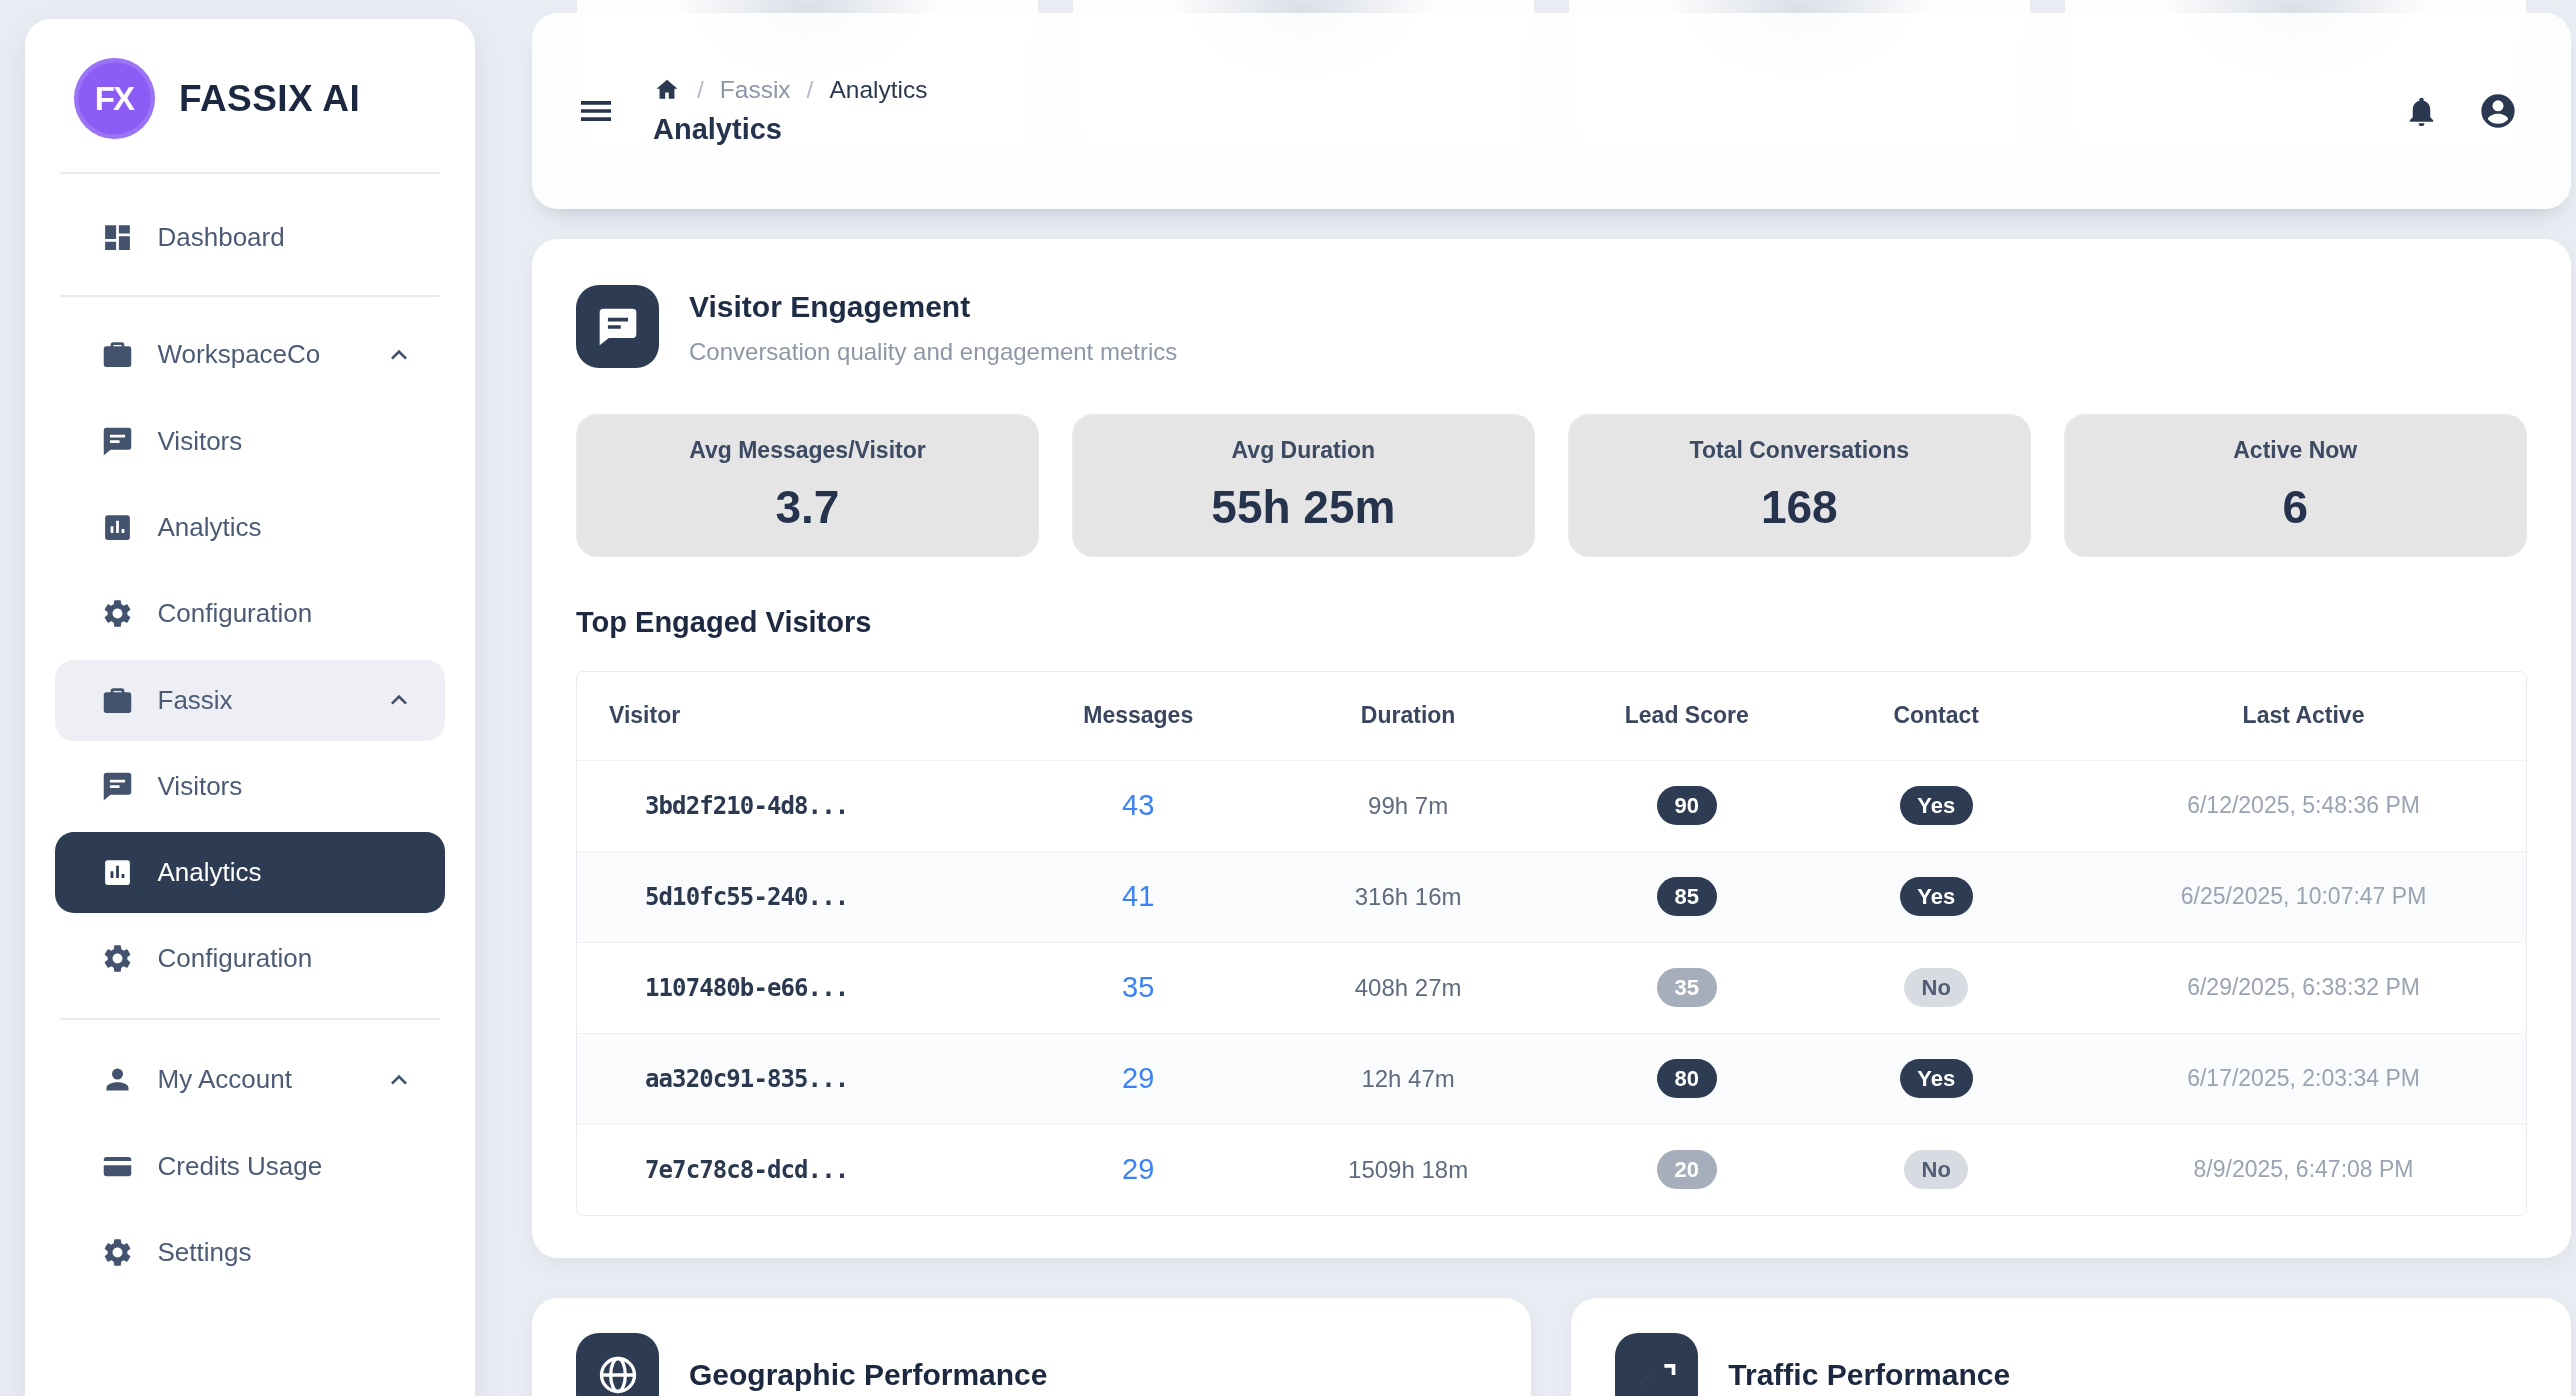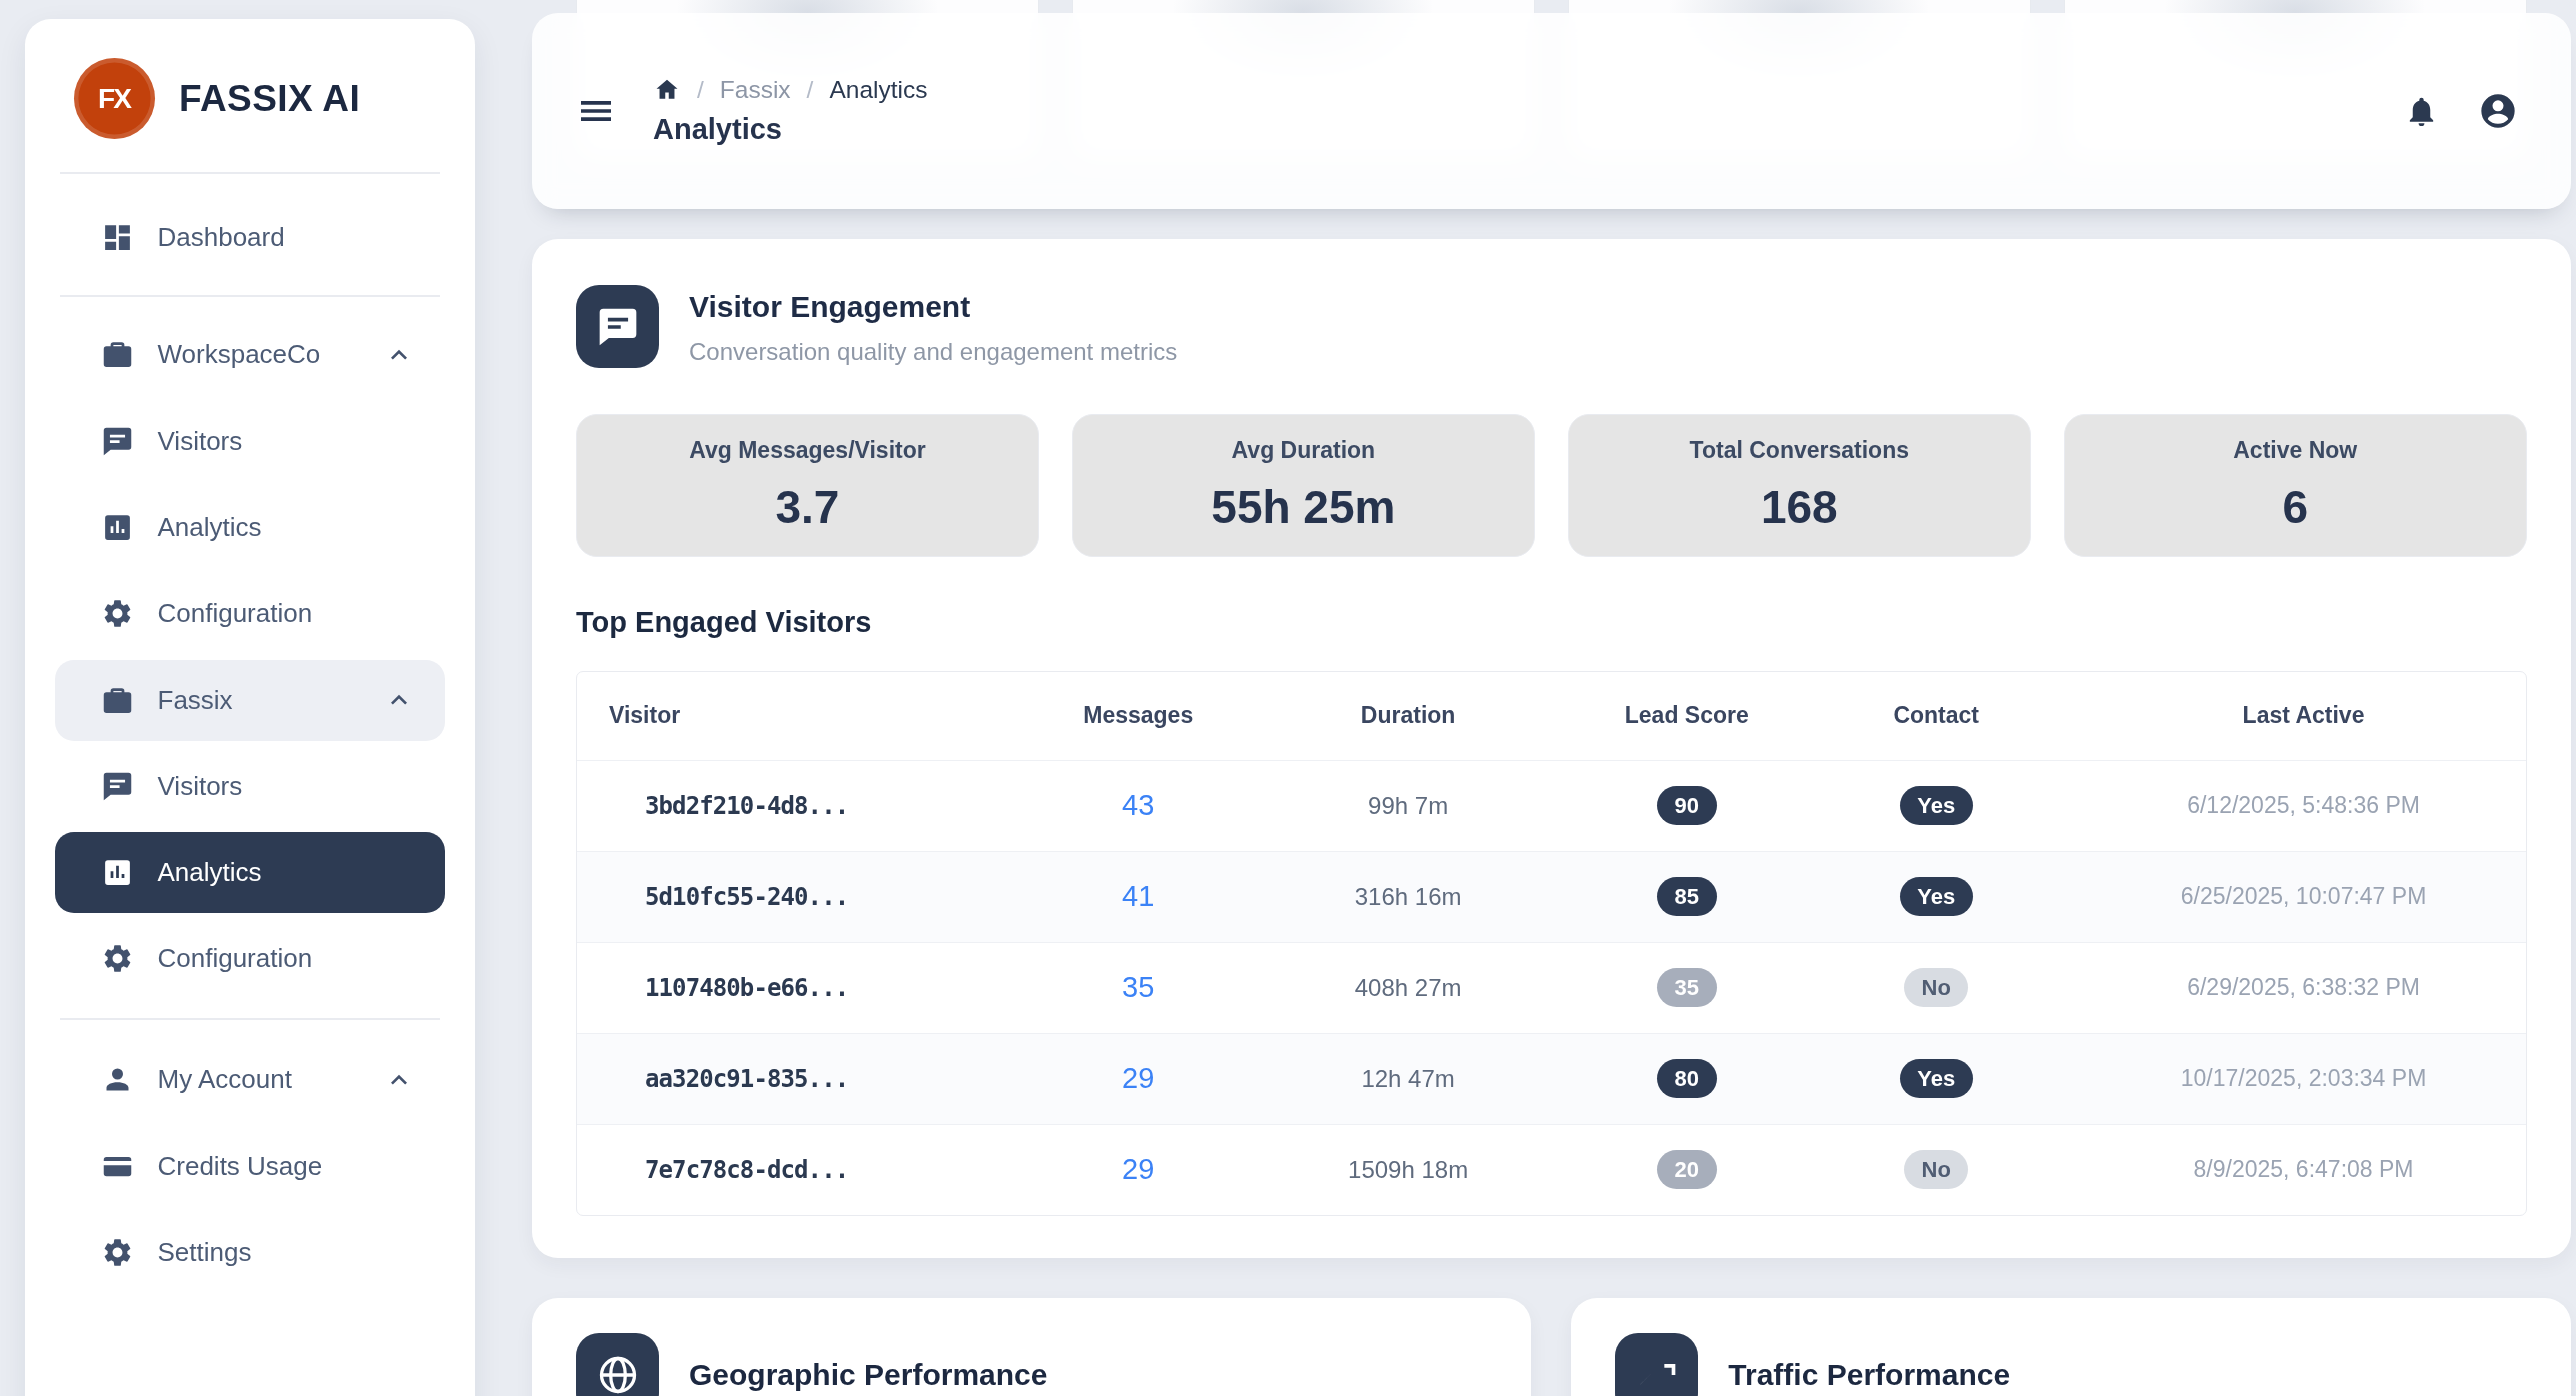--- a/index.html
+++ b/index.html
@@ -15,23 +15,23 @@
 
   
   .sidebar {
     position:absolute; left:24.5px; top:19px; width:450px; height:1454px;
     background:#fff; border-radius:26px;
     box-shadow:0 10.5px 30px rgba(30,40,60,.08);
     z-index:5;
   }
   .brand-row { display:flex; align-items:center; gap:24.5px; padding:39px 35px 33px 49px; }
   .logo-circle {
-    width:81px; height:81px; border-radius:50%; background:#c2410c; color:#fff;
+    width:81px; height:81px; border-radius:50%; background:#8b5cf6; color:#fff;
     display:flex; align-items:center; justify-content:center;
-    font-weight:700; font-size:28px; letter-spacing:-1.8px;
+    font-weight:700; font-size:33px; letter-spacing:-1.8px;
     box-shadow:inset 0 0 0 4.4px rgba(255,255,255,.14);
   }
   .brand-name { font-size:37px; font-weight:700; color:#1c2840; letter-spacing:0.4px; }
   .sb-divider { height:1.8px; background:#e9ebf0; margin:0 35px; }
   .nav { padding:17.5px 0 8.8px; }
   .nav-item {
     margin:5.3px 30px; height:81px; border-radius:19px;
     display:flex; align-items:center; gap:24px; padding:0 30px 0 46px;
     color:#4c5b75; font-size:26px; cursor:pointer;
   }
@@ -392,21 +392,21 @@
             <td><span class="pill pill-mid">35</span></td>
             <td><span class="pill pill-light">No</span></td>
             <td class="last">6/29/2025, 6:38:32 PM</td>
           </tr>
           <tr>
             <td class="c-visitor"><span class="v-id">aa320c91-835...</span></td>
             <td class="msg">29</td>
             <td class="dur">12h 47m</td>
             <td><span class="pill pill-dark">80</span></td>
             <td><span class="pill pill-dark">Yes</span></td>
-            <td class="last">10/17/2025, 2:03:34 PM</td>
+            <td class="last">6/17/2025, 2:03:34 PM</td>
           </tr>
           <tr>
             <td class="c-visitor"><span class="v-id">7e7c78c8-dcd...</span></td>
             <td class="msg">29</td>
             <td class="dur">1509h 18m</td>
             <td><span class="pill pill-mid">20</span></td>
             <td><span class="pill pill-light">No</span></td>
             <td class="last">8/9/2025, 6:47:08 PM</td>
           </tr>
         </tbody>

